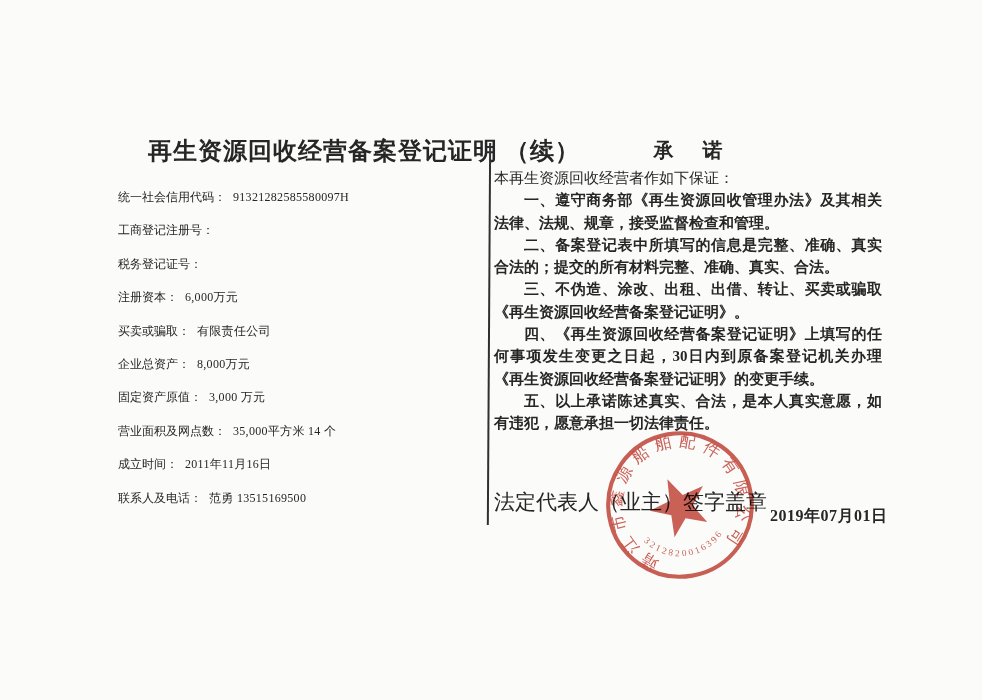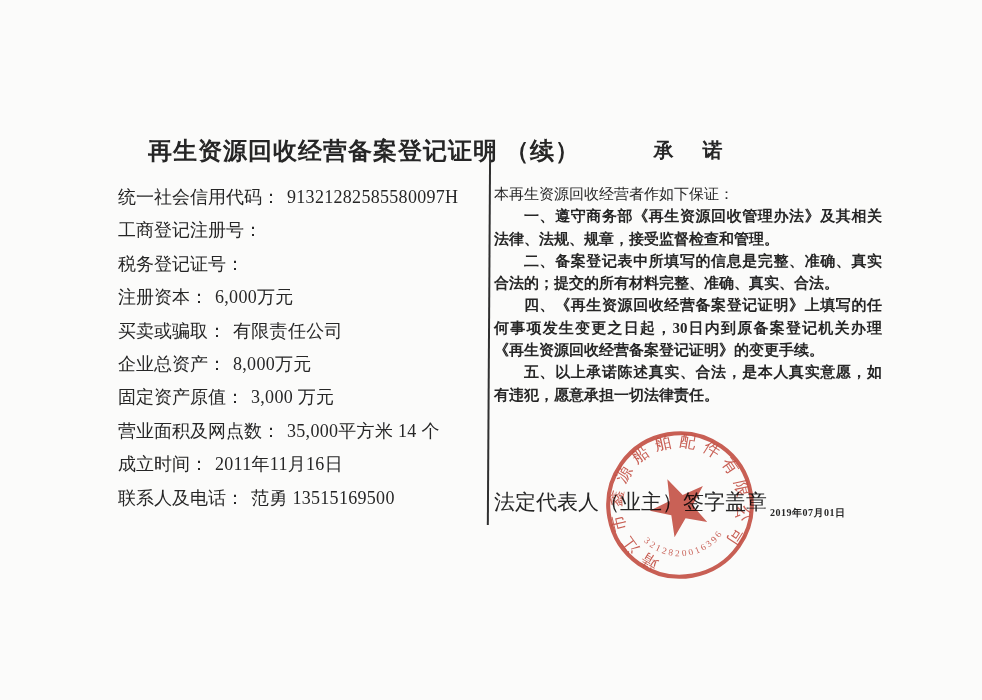--- a/index.html
+++ b/index.html
@@ -20,21 +20,21 @@
     font-size:24px;
     font-weight:bold;
     letter-spacing:1px;
     line-height:26px;
     white-space:nowrap;
   }
   .fields { list-style:none; margin-top:17px; }
   .fields li {
     height:33.4px;
     line-height:33.4px;
-    font-size:18px;
+    font-size:12px;
     white-space:nowrap;
   }
   .field-label { margin-right:7px; }
   .field-value { letter-spacing:.3px; }
 
   
   .divider {
     position:absolute;
     left:488px; top:143px;
     width:2px; height:382px;
@@ -51,34 +51,34 @@
     line-height:22.3px;
     text-align:justify;
   }
   .commit-heading {
     text-align:center;
     font-size:20px;
     font-weight:bold;
     letter-spacing:12px;
     text-indent:12px;
     line-height:26px;
-    margin-bottom:20px;
+    margin-bottom:4px;
   }
   .clause { text-indent:2em;font-weight:bold; }
 
   .sign-line {
     position:absolute;
     left:494px; top:488px;
     font-size:21px;
     white-space:nowrap;
   }
   .issue-date {
     position:absolute;
     left:770px; top:506px;
-    font-size:10px;
+    font-size:16px;
     font-weight:600;
     letter-spacing:.5px;
     white-space:nowrap;
   }
 
   
   .seal {
     position:absolute;
     left:596px; top:421px;
     width:168px; height:168px;
@@ -131,20 +131,21 @@
     </ul>
   </div>
 
   <div class="divider"></div>
 
   <div class="right-col">
     <h2 class="commit-heading">承 诺</h2>
     <p class="intro">本再生资源回收经营者作如下保证：</p>
     <p class="clause">一、遵守商务部《再生资源回收管理办法》及其相关法律、法规、规章，接受监督检查和管理。</p>
     <p class="clause">二、备案登记表中所填写的信息是完整、准确、真实合法的；提交的所有材料完整、准确、真实、合法。</p>
+    <p class="clause">三、不伪造、涂改、出租、出借、转让、买卖或骗取《再生资源回收经营备案登记证明》。</p>
     <p class="clause">四、《再生资源回收经营备案登记证明》上填写的任何事项发生变更之日起，30日内到原备案登记机关办理《再生资源回收经营备案登记证明》的变更手续。</p>
     <p class="clause">五、以上承诺陈述真实、合法，是本人真实意愿，如有违犯，愿意承担一切法律责任。</p>
   </div>
 
   <div class="sign-line">法定代表人（业主）签字盖章</div>
 
   <div class="issue-date">2019年07月01日</div>
 
   <svg class="seal" viewBox="0 0 164 164">
     <defs>

